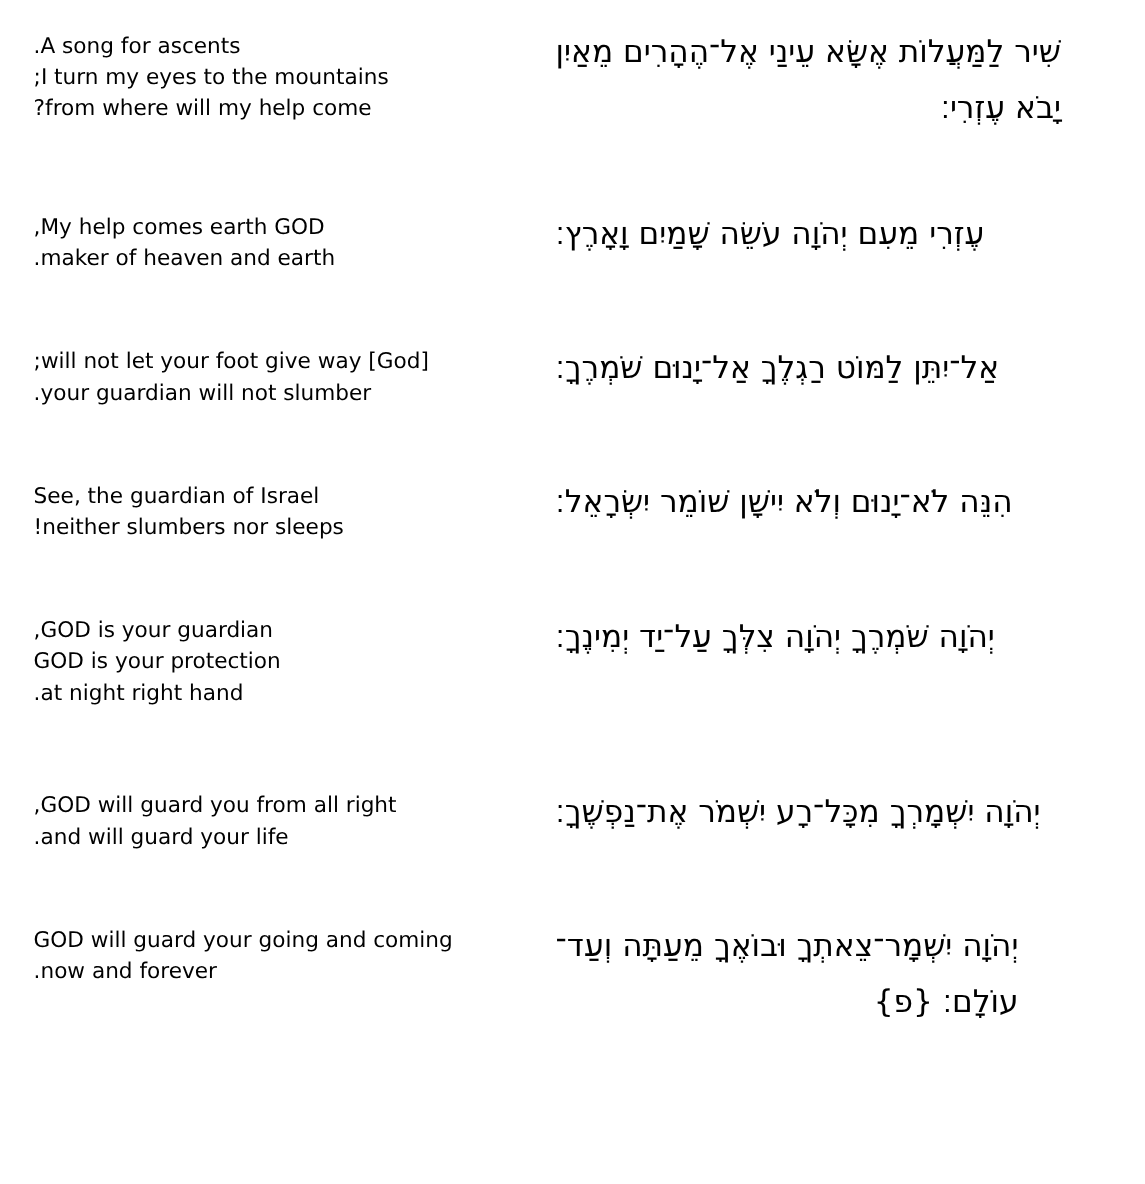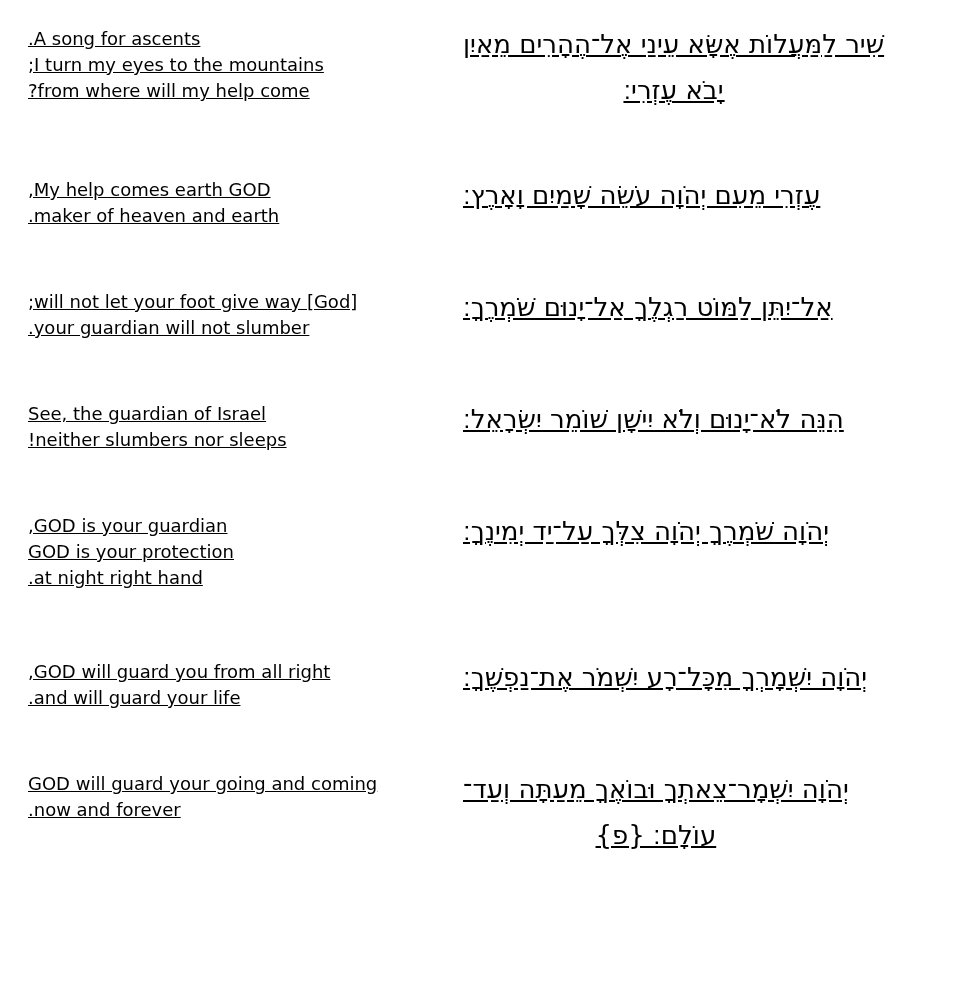--- a/index.html
+++ b/index.html
@@ -11,21 +11,20 @@
     width: 954px;
     height: 987px;
     overflow: hidden;
     color: #000000;
     font-family: "DejaVu Sans", "Liberation Sans", sans-serif;
   }
   .page {
     padding-top: 26px;
     width: 794px;
     box-sizing: border-box;
-    text-decoration: underline;
   }
   .row {
     display: flex;
     align-items: flex-start;
     margin-bottom: 60px;
   }
   .row.mb64 { margin-bottom: 64px; }
   .row.mb58 { margin-bottom: 68px; }
   .row.mb0  { margin-bottom: 13px; }
   .eng {
@@ -37,21 +36,21 @@
     color: #000000;
     flex: 0 0 455px;
   }
   .eline {
     white-space: nowrap;
   }
   .heb {
     box-sizing: border-box;
     flex: 1 1 auto;
     direction: rtl;
-    text-align: center;
+    text-align: right;
     font-size: 26px;
     line-height: 46px;
     padding-right: 0;
     padding-left: 8px;
     margin-top: -5px;
     font-family: "DejaVu Sans", "DejaVu Serif", sans-serif;
     color: #000000;
   }
   .hline {
     white-space: nowrap;

